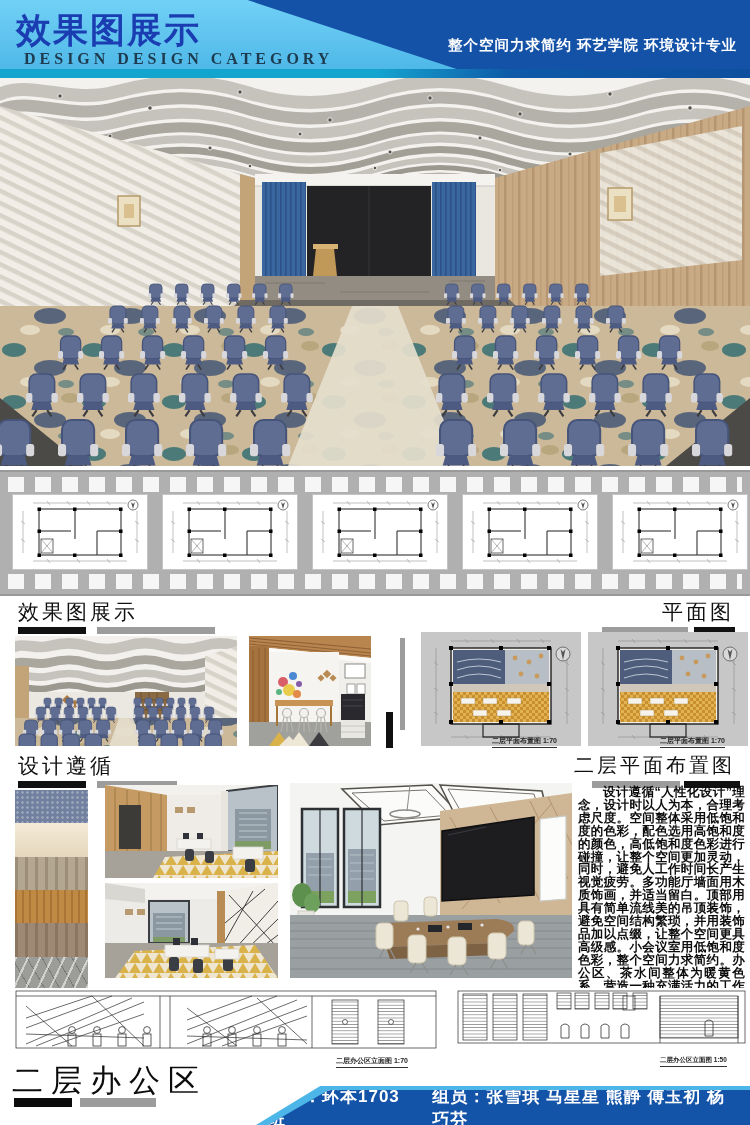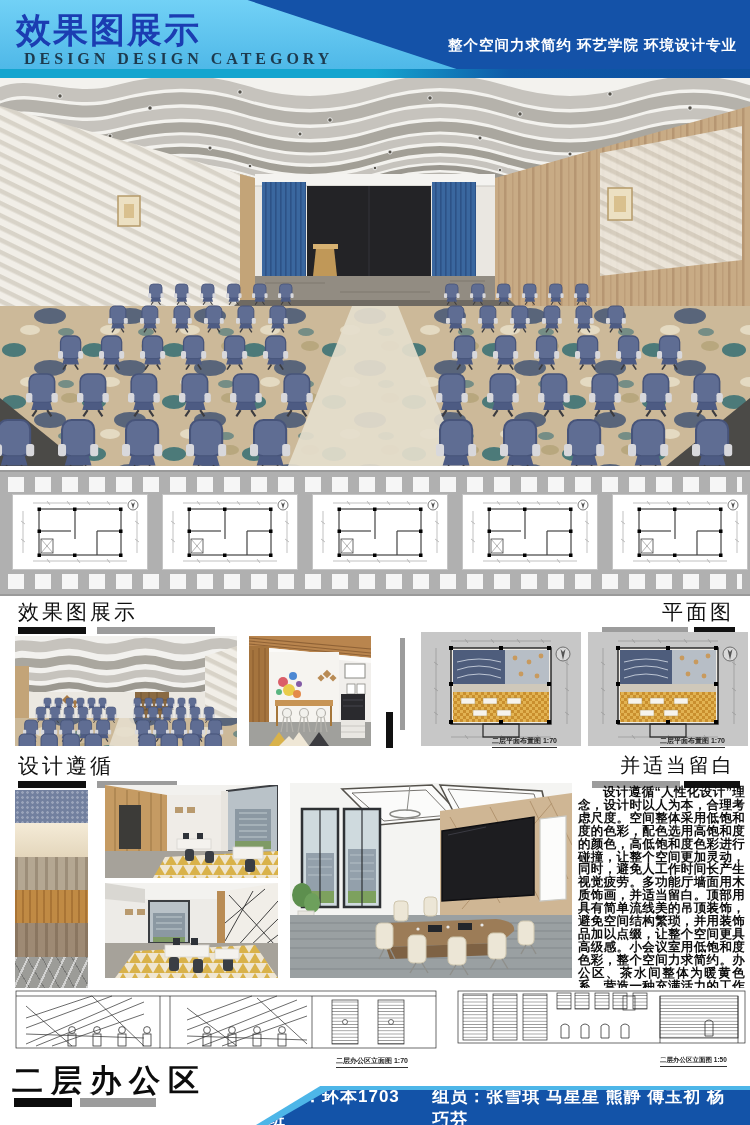--- a/index.html
+++ b/index.html
@@ -35,21 +35,21 @@
   .sw-grain{background-image:repeating-linear-gradient(90deg,rgba(110,60,15,.28) 0 2px,rgba(0,0,0,0) 2px 7px);}
   .sw-grain2{background-image:repeating-linear-gradient(90deg,rgba(60,40,20,.2) 0 3px,rgba(0,0,0,0) 3px 10px);}
   .sw-marble{background-image:repeating-linear-gradient(115deg,rgba(255,255,255,.55) 0 2px,rgba(0,0,0,0) 2px 11px),
              repeating-linear-gradient(60deg,rgba(80,80,80,.45) 0 1px,rgba(0,0,0,0) 1px 13px);}
   
   .concept{left:578px;top:786px;width:167px;font-size:12.5px;line-height:12.9px;font-weight:700;
            color:#0d0d0d;text-align:justify;text-indent:2em;letter-spacing:.2px;}
   
   .tinycap{font-size:7px;color:#222;border-bottom:1px solid #333;padding-bottom:1px;font-weight:700;white-space:nowrap;}
   
-  .area-h{left:12px;top:1060px;font-size:31px;font-weight:700;color:#0c0c0c;letter-spacing:8px;}
+  .area-h{left:12px;top:1060px;font-size:31px;font-weight:400;color:#0c0c0c;letter-spacing:8px;}
   .foot-acc{left:256px;top:1086px;width:494px;height:39px;background:#4db6e8;
             clip-path:polygon(13% 0,100% 0,100% 100%,0 100%);}
   .foot-band{left:268px;top:1090px;width:482px;height:35px;background:#1353a8;
              clip-path:polygon(12.6% 0,100% 0,100% 100%,0 100%);
              display:flex;align-items:center;justify-content:flex-end;gap:24px;
              padding-right:10px;box-sizing:border-box;color:#fff;font-size:17px;font-weight:700;letter-spacing:1px;}
   .vbar{width:7px;}
 </style>
 </head>
 <body>
@@ -464,21 +464,21 @@
     </svg>
   <div class="abs tinycap" style="left:492px;top:736px">二层平面布置图  1:70</div>
   <svg class="abs" style="left:588px;top:632px" width="160" height="114" viewBox="0 0 160 114">
       <use href="#colorplan"></use>
     </svg>
   <div class="abs tinycap" style="left:660px;top:736px">二层平面布置图  1:70</div>
 
   <div class="abs sec-h" style="left:18px;top:752px">设计遵循</div>
   <div class="abs bar bar-b" style="left:18px;top:781px;width:68px"></div>
   <div class="abs bar bar-g" style="left:97px;top:781px;width:80px"></div>
-  <div class="abs sec-h" style="right:15px;top:752px;font-size:20px">并适当留白</div>
+  <div class="abs sec-h" style="right:15px;top:752px;font-size:20px">二层平面布置图</div>
   <div class="abs bar bar-g" style="left:592px;top:781px;width:88px"></div>
   <div class="abs bar bar-b" style="left:684px;top:781px;width:56px"></div>
 
   <div class="abs swcol">
     <div class="sw sw-leather" style="background-color: rgb(114, 128, 159);"></div>
     <div class="sw sw-plain" style="background-color: rgb(240, 226, 198);"></div>
     <div class="sw sw-grain2" style="background-color: rgb(180, 167, 146);"></div>
     <div class="sw sw-grain" style="background-color: rgb(192, 138, 68);"></div>
     <div class="sw sw-grain2" style="background-color: rgb(158, 138, 116);"></div>
     <div class="sw sw-marble" style="background-color: rgb(156, 156, 152);"></div>

